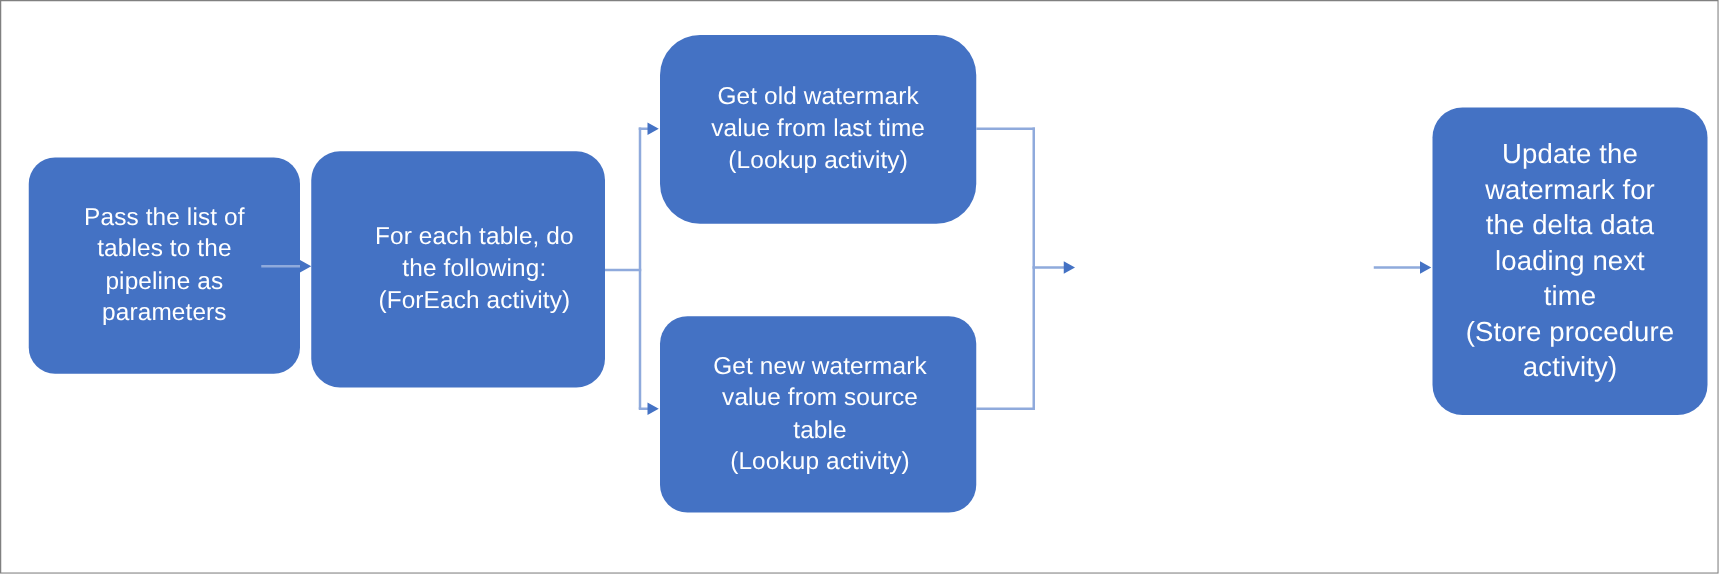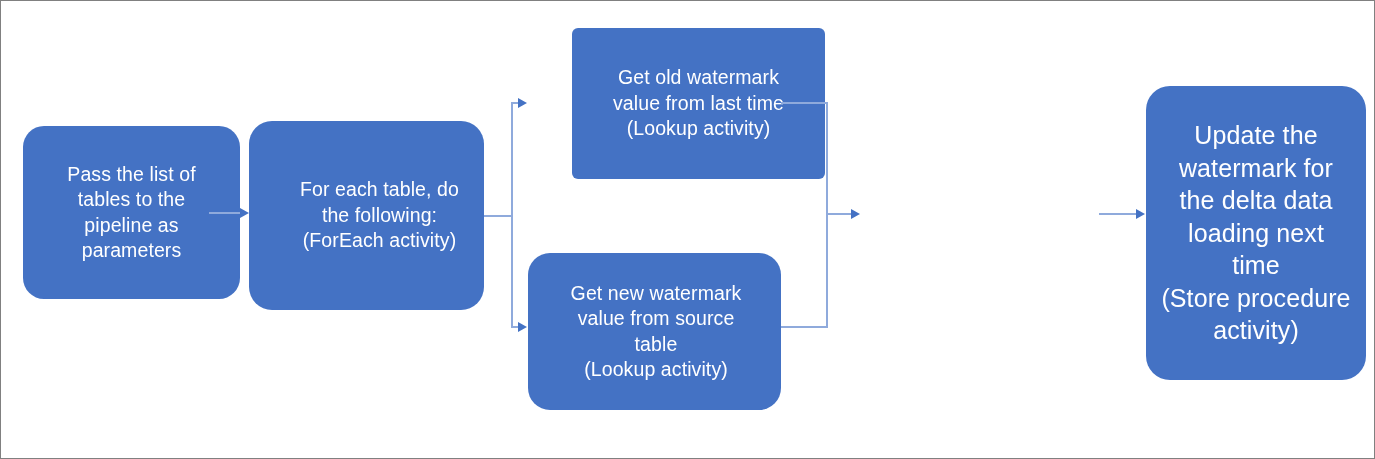--- a/index.html
+++ b/index.html
@@ -34,24 +34,24 @@
   }
   .node-label {
     display: block;
     width: 100%;
     white-space: pre-line;
   }
 
   
   #node-pass-tables      { left: 22px;   top: 125px; width: 217px; height: 173px; font-size: 19.5px; border-radius: 21px; }
   #node-foreach          { left: 248px;  top: 120px; width: 235px; height: 189px; font-size: 19.5px; border-radius: 23px; padding-left: 36px; }
-  #node-old-watermark    { left: 527px;  top: 27px;  width: 253px; height: 151px; font-size: 19.5px; border-radius: 6px; margin-left: 44px; }
+  #node-old-watermark    { left: 527px;  top: 27px;  width: 253px; height: 151px; font-size: 19.5px; border-radius: 32px; }
   #node-new-watermark    { left: 527px;  top: 252px; width: 253px; height: 157px; font-size: 19.5px; border-radius: 22px; padding-left: 13px; }
   #node-delta-loading    { left: 862px;  top: 85px;  width: 236px; height: 256px; font-size: 19.5px; border-radius: 24px; }
-  #node-update-watermark { left: 1145px; top: 85px;  width: 220px; height: 294px; font-size: 25px; border-radius: 24px; }
+  #node-update-watermark { left: 1145px; top: 85px;  width: 220px; height: 246px; font-size: 22px; border-radius: 24px; }
 
   
   .conn {
     position: absolute;
     background: #8FAADC;
   }
   .conn-h { height: 1.6px; }
   .conn-v { width: 1.6px; }
   .arrow {
     position: absolute;

